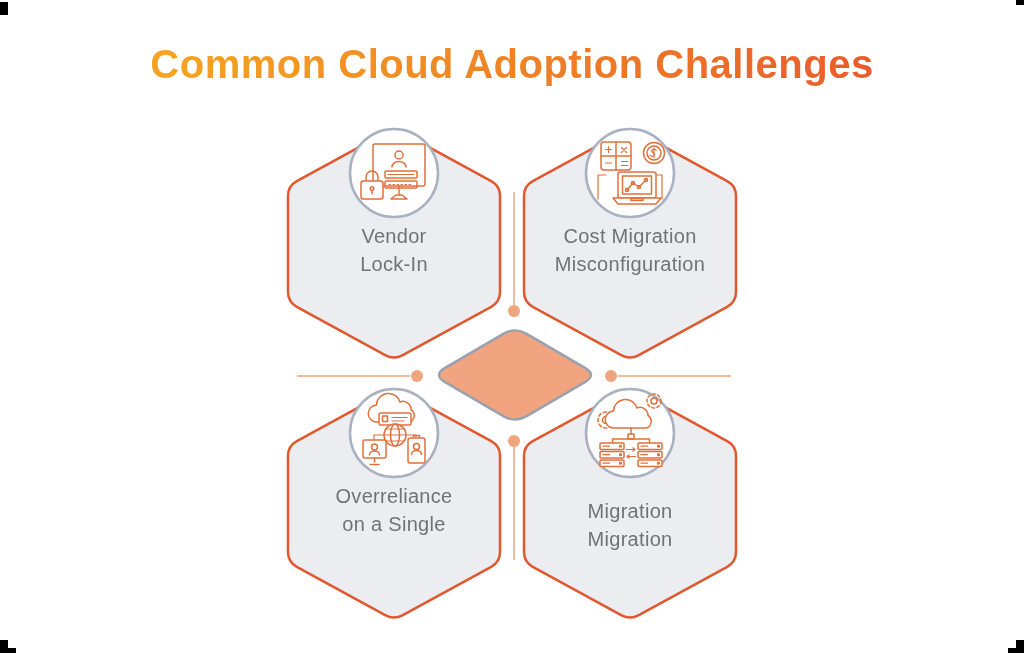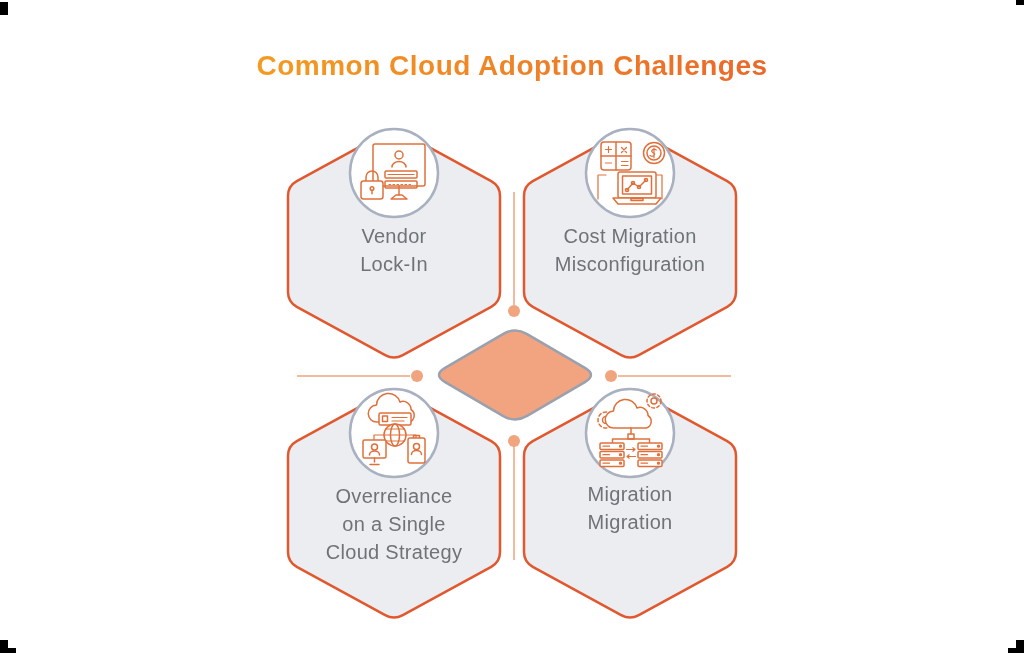--- a/index.html
+++ b/index.html
@@ -1,19 +1,19 @@
 <!DOCTYPE html>
 <html><head>
 <meta charset="utf-8">
 <style>
   html,body{margin:0;padding:0;background:#ffffff;}
   .canvas{position:relative;width:1024px;height:653px;background:#ffffff;overflow:hidden;
           font-family:"Liberation Sans","DejaVu Sans",sans-serif;}
-  .title{position:absolute;left:0;top:50px;width:1024px;margin:0;text-align:center;
-         font-size:28px;font-weight:800;letter-spacing:.5px;color:#ED7D28;
+  .title{position:absolute;left:0;top:42px;width:1024px;margin:0;text-align:center;
+         font-size:40px;font-weight:800;letter-spacing:.5px;color:#ED7D28;
          background:linear-gradient(90deg,#F7AB1E 8%,#EF8126 52%,#E8512B 94%);
          -webkit-background-clip:text;background-clip:text;-webkit-text-fill-color:transparent;}
   svg.scene{position:absolute;left:0;top:0;}
   .conn{stroke:#F2BB9D;stroke-width:2;}
   .dot{fill:#F0A57E;}
   .hex{fill:#EBEDF1;stroke:#E1582E;stroke-width:2.5;}
   .diamond{fill:#F2A480;stroke:#99A1AF;stroke-width:2.5;}
   .icircle{fill:#FFFFFF;stroke:#A9B1C1;stroke-width:2.5;}
   .ic *{stroke:#E0703B;fill:none;stroke-width:1.5;stroke-linecap:round;stroke-linejoin:round;}
   .ic .fw{fill:#FFFFFF;}
@@ -169,23 +169,22 @@
     <span>Lock-In</span>
     <span></span>
   </div>
   <div class="hexlabel" style="left:510px;top:222px;">
     <span>Cost Migration</span>
     <span>Misconfiguration</span>
   </div>
   <div class="hexlabel" style="left:274px;top:482px;">
     <span>Overreliance</span>
     <span>on a Single</span>
-    <span>Cloud Strategy</span>
   </div>
-  <div class="hexlabel" style="left:510px;top:480px;">
+  <div class="hexlabel" style="left:510px;top:497px;">
     <span>Migration</span>
     <span>Migration</span>
     <span></span>
   </div>
 
   <div class="mark" style="left:0;top:2px;width:8px;height:13px;"></div>
   <div class="mark" style="left:1016px;top:0;width:8px;height:5px;"></div>
   <div class="mark" style="left:0;top:640px;width:8px;height:13px;"></div>
   <div class="mark" style="left:0;top:648px;width:16px;height:5px;"></div>
   <div class="mark" style="left:1016px;top:640px;width:8px;height:13px;"></div>

